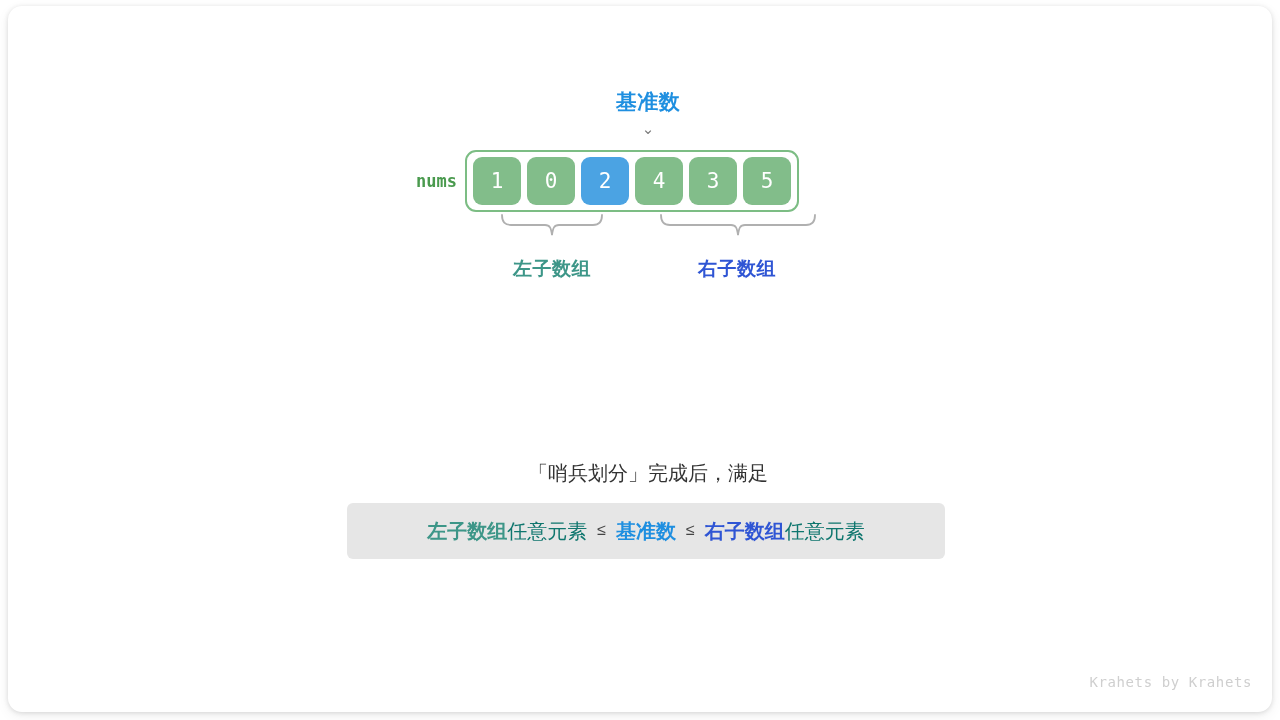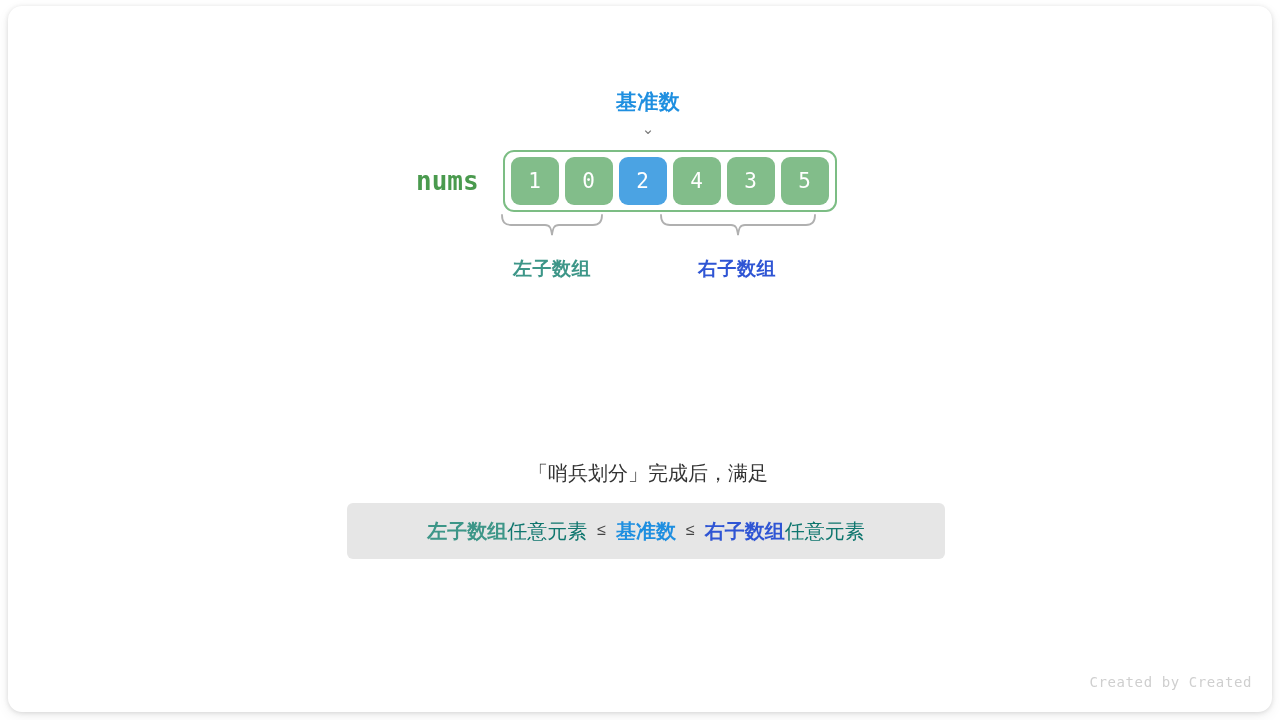--- a/index.html
+++ b/index.html
@@ -45,24 +45,24 @@
   
   #array-row {
     position: absolute;
     left: 408px; top: 145px;
     height: 60px;
     display: flex;
     align-items: center;
   }
   #nums-label {
     font-family: "DejaVu Sans Mono", "Liberation Mono", monospace;
-    font-size: 26px;
+    font-size: 17px;
     font-weight: 700;
     color: #4a9a4e;
-    margin-right: 24px;
+    margin-right: 8px;
     line-height: 1;
   }
   #array-container {
     display: flex;
     align-items: center;
     gap: 6px;
     padding: 5px 6px;
     border: 2px solid #7cbd84;
     border-radius: 11px;
   }
@@ -174,14 +174,14 @@
   <div id="formula-box">
     <span class="f-green">左子数组</span>
     <span class="f-plain">任意元素</span>
     <span class="f-op">≤</span>
     <span class="f-blue">基准数</span>
     <span class="f-op">≤</span>
     <span class="f-indigo">右子数组</span>
     <span class="f-plain">任意元素</span>
   </div>
 
-  <div id="watermark">Created by Created</div>
+  <div id="watermark">Krahets by Krahets</div>
 </div>
 
 </body></html>

